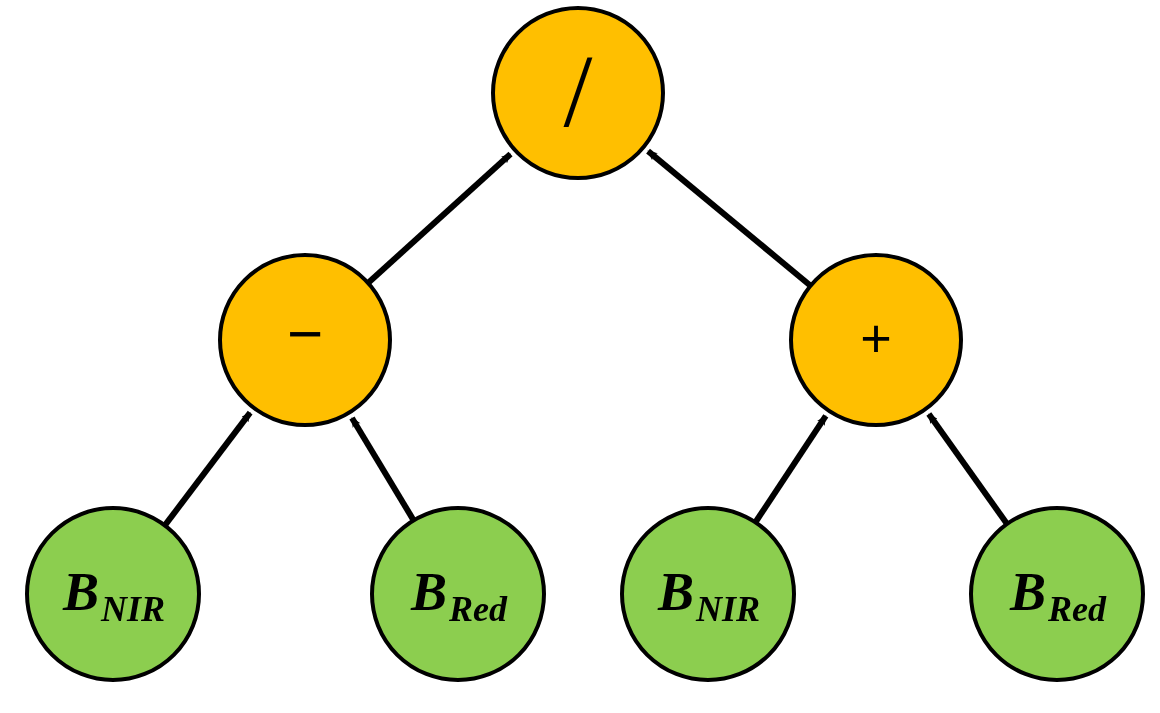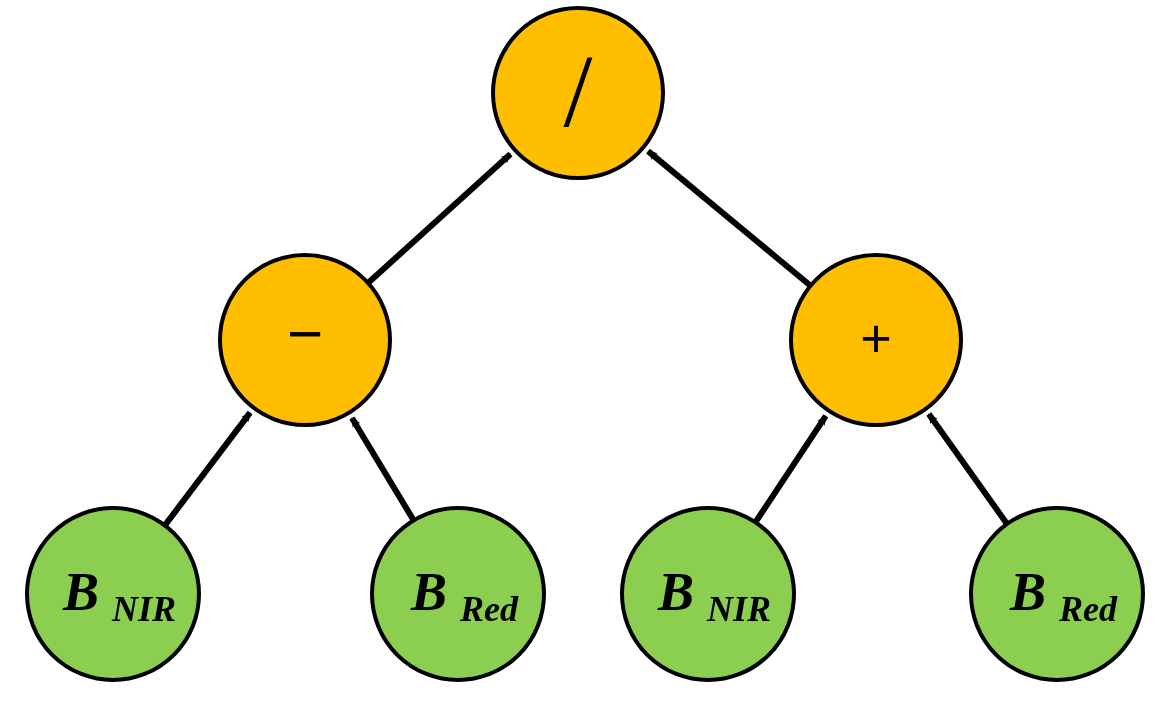--- a/index.html
+++ b/index.html
@@ -75,21 +75,21 @@
     white-space: nowrap;
     user-select: none;
     display: inline-block;
     transform: translateY(-2px);
   }
   .leaf-label .sub {
     font-size: 36px;
     vertical-align: baseline;
     position: relative;
     top: 11px;
-    left: 13px;
+    left: 2px;
   }
 </style>
 </head>
 <body>
 
 <div id="diagram-root">
 
   <svg id="edge-layer" viewBox="0 0 1160 713">
     <defs>
       <marker id="arrowhead" markerWidth="10" markerHeight="9" refX="9.2" refY="4.5" orient="auto" markerUnits="userSpaceOnUse">

